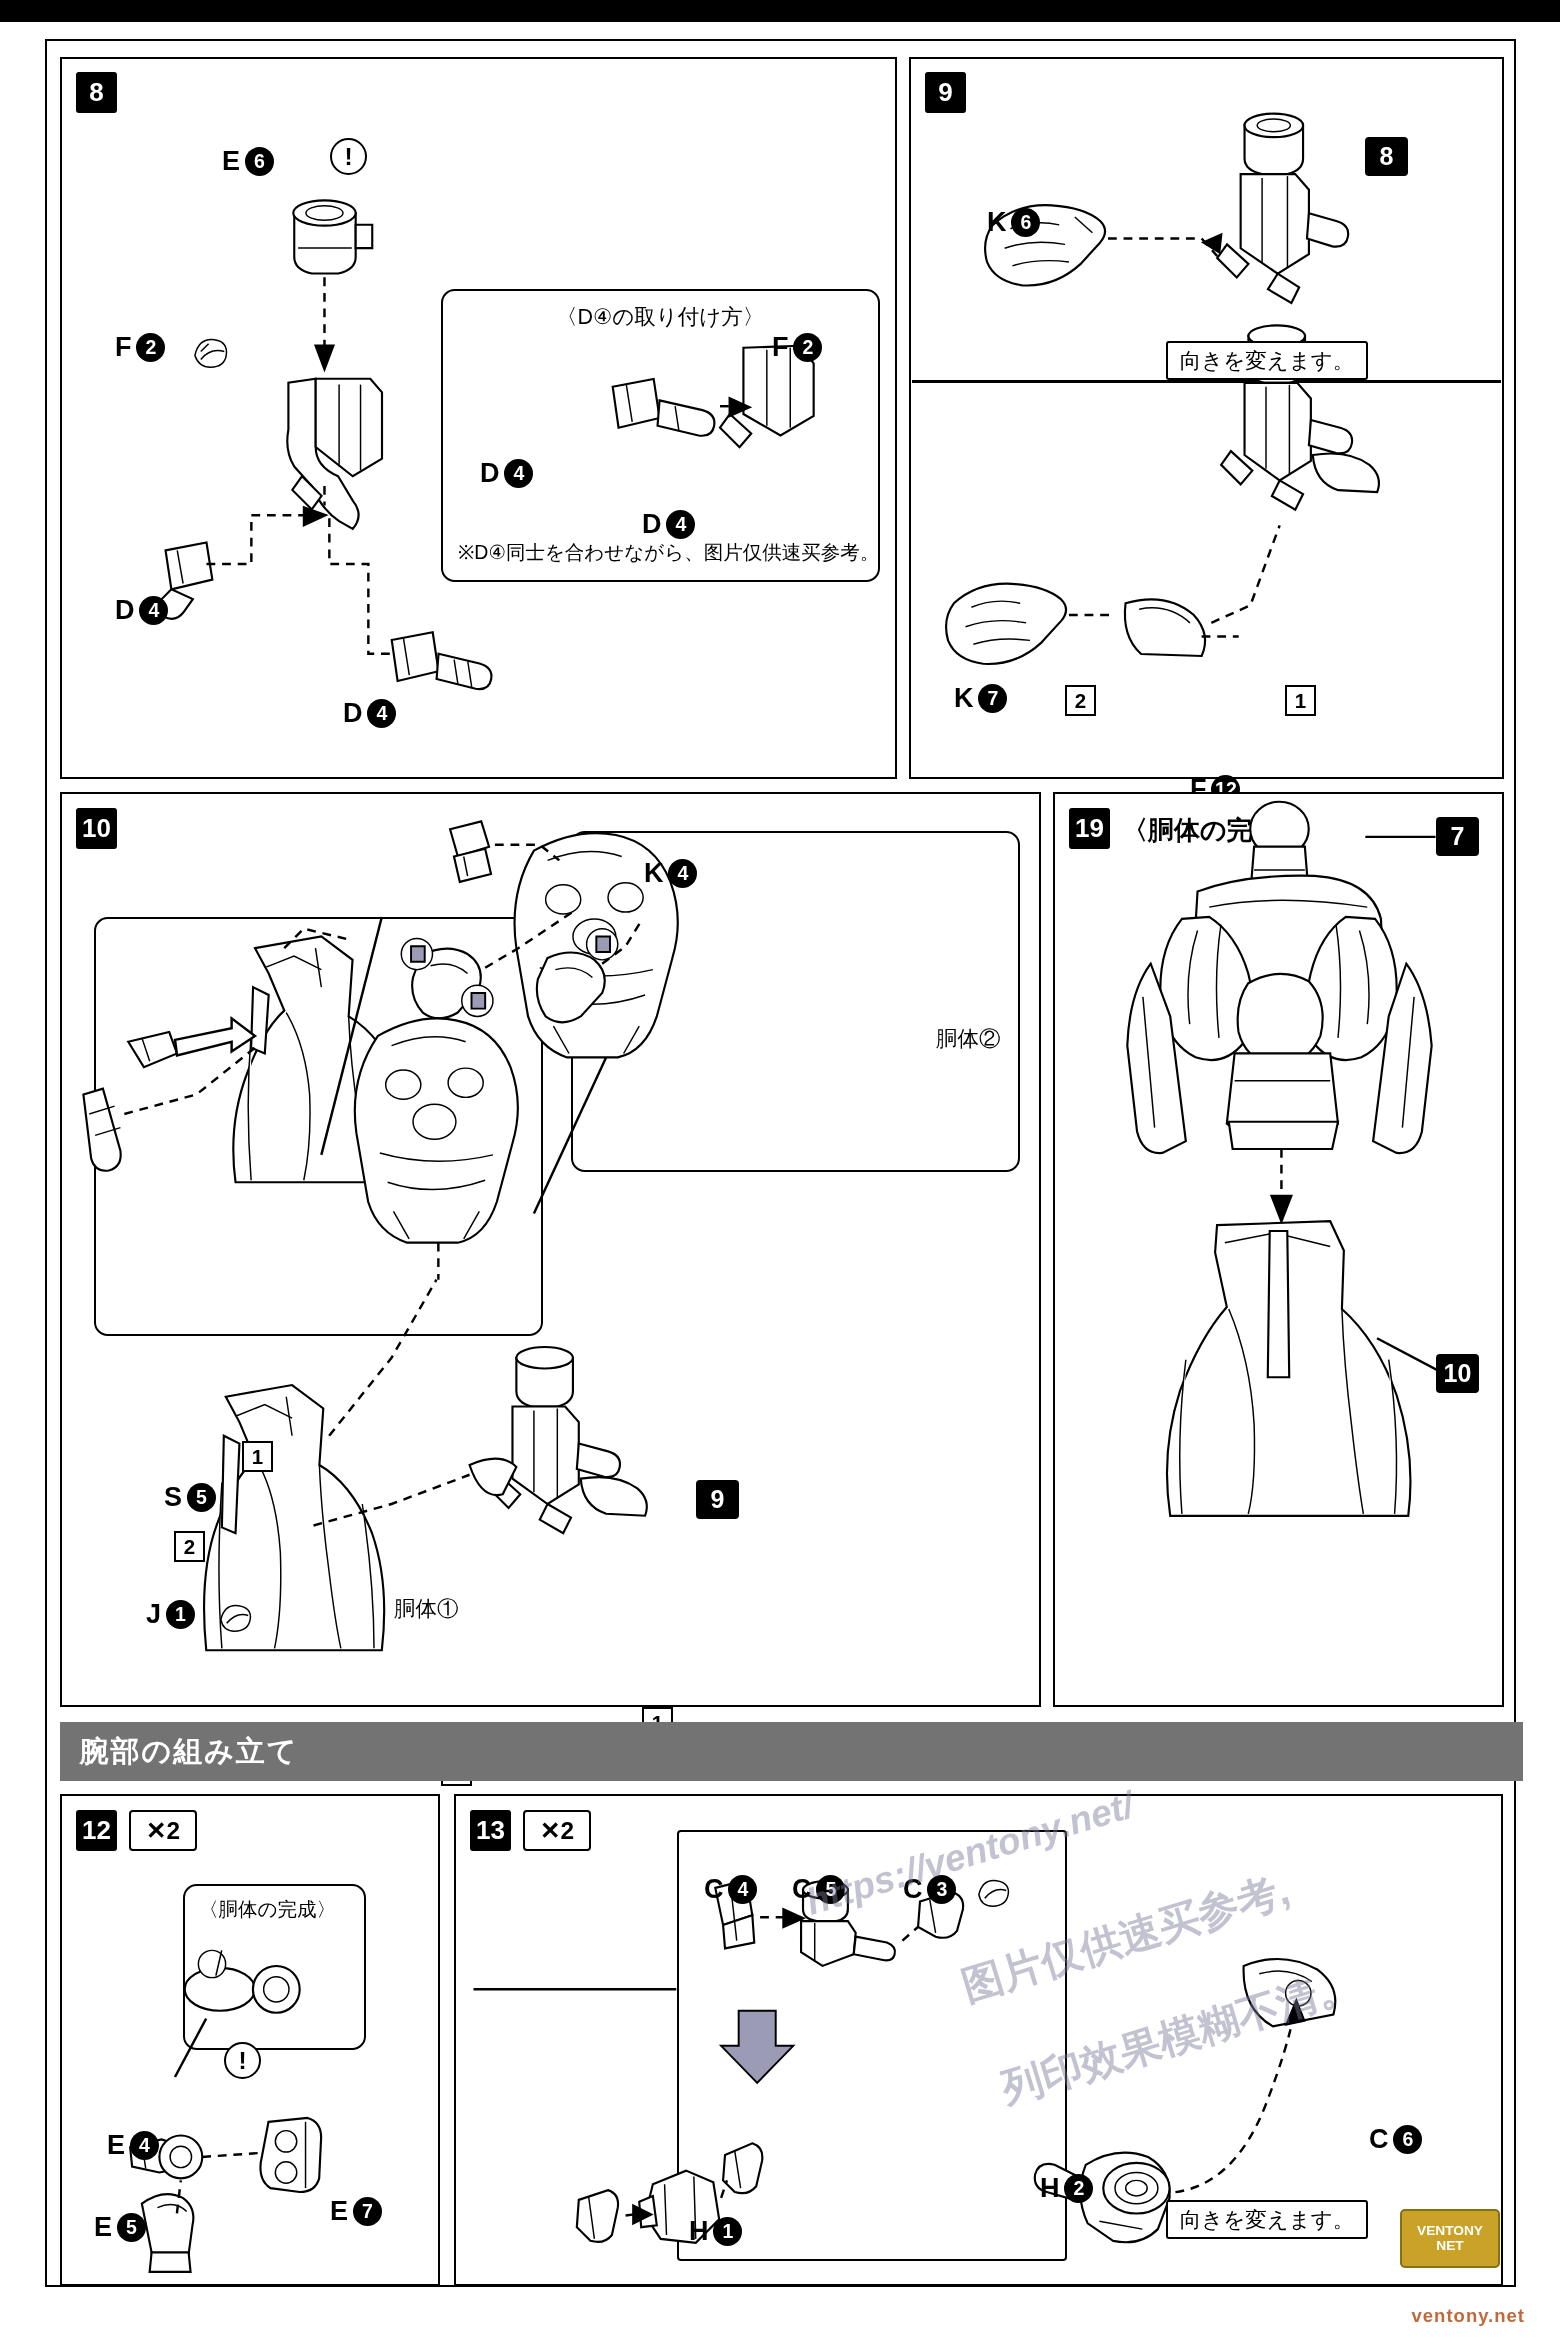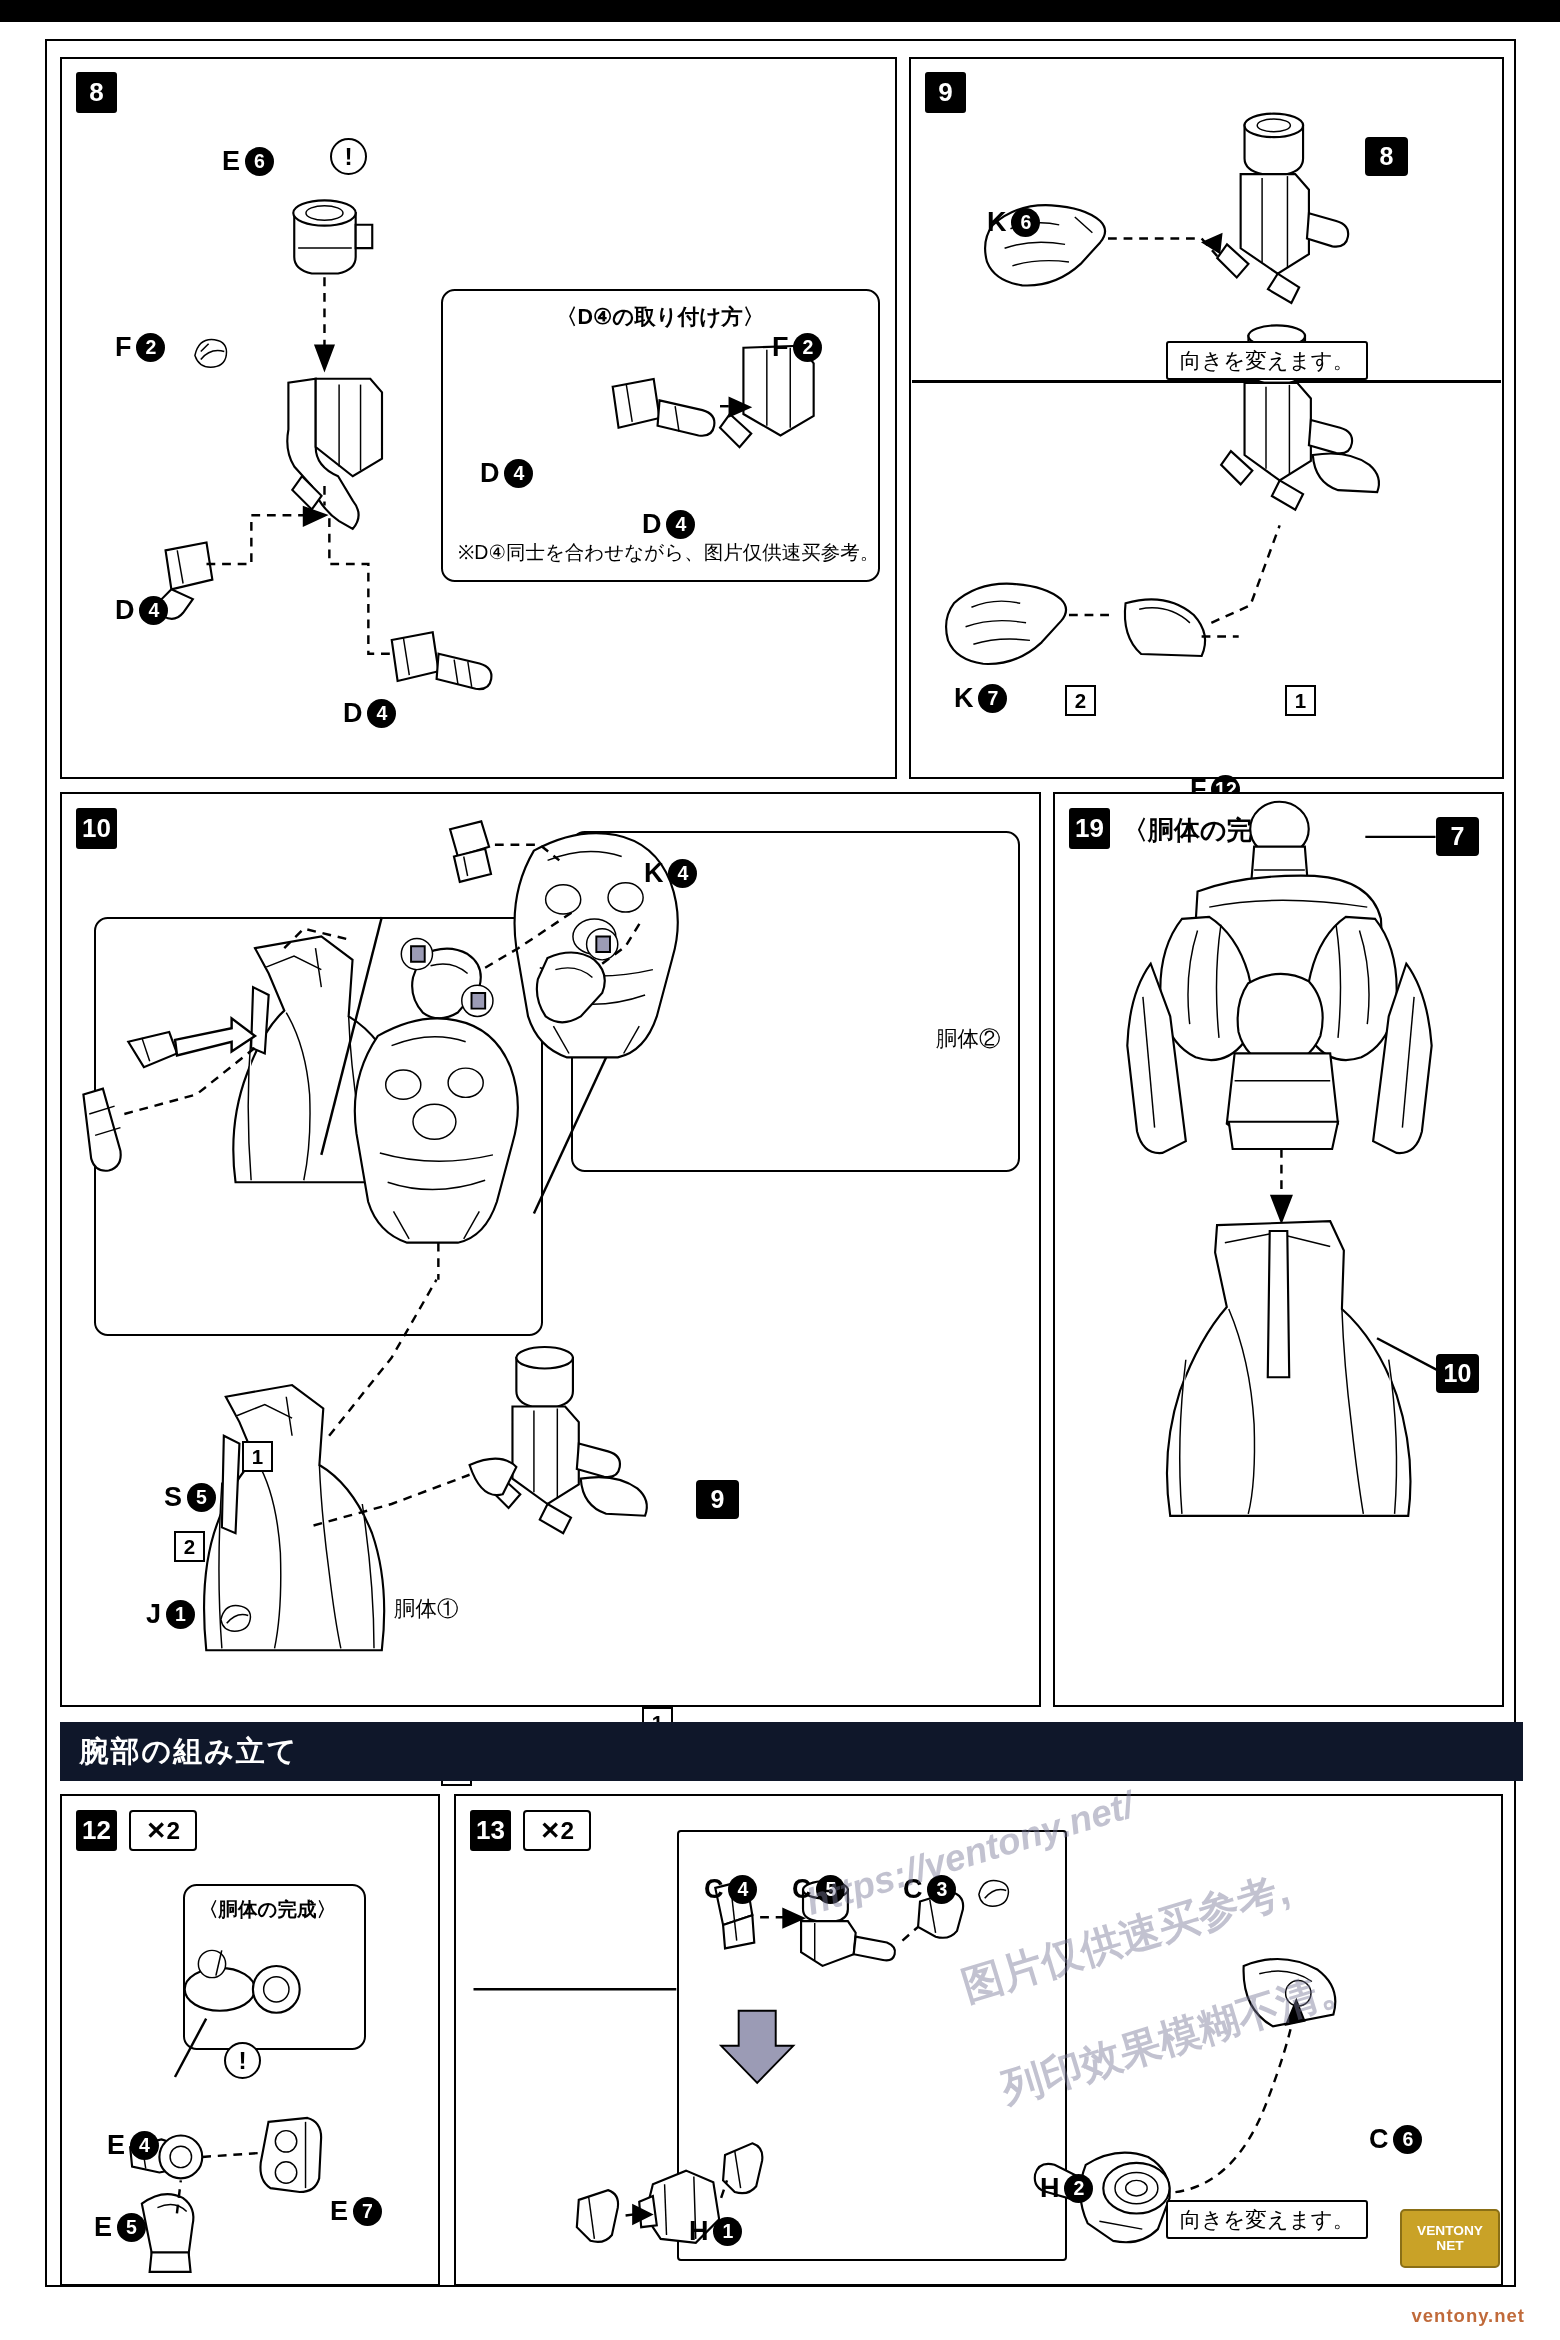--- a/index.html
+++ b/index.html
@@ -67,25 +67,25 @@
     position:absolute;border:2.4px solid #000;box-sizing:border-box;background:#fff;
     display:flex;align-items:center;justify-content:center;
     font-size:21.5px;padding:4.9px 11.7px;white-space:nowrap;border-radius:2.9px;
   }
 
   
   .subpanel{position:absolute;border:2.4px solid #000;box-sizing:border-box;border-radius:13.7px;background:#fff;}
   .subpanel.sharp{border-radius:3.9px;}
 
   .cap{position:absolute;font-size:21.5px;white-space:nowrap;}
-  .cap.b{font-weight:bold;}
+  .cap.b{font-weight:normal;}
 
   
   .section-bar{
-    position:absolute;background:#0f172a;color:#fff;display:flex;align-items:center;
+    position:absolute;background:#737373;color:#fff;display:flex;align-items:center;
     font-size:29px;font-weight:bold;padding-left:19.5px;letter-spacing:2px;
   }
 
   .title-txt{position:absolute;font-size:26px;font-weight:bold;white-space:nowrap;}
 
   svg{position:absolute;left:0;top:0;overflow:visible;}
   .ln{stroke:#000;fill:none;}
   .dash{stroke:#000;fill:none;stroke-width:2.5;stroke-dasharray:9 7;}
   .solid{stroke:#000;fill:none;stroke-width:2.5;}
   .thin{stroke:#000;fill:none;stroke-width:1.6;}

